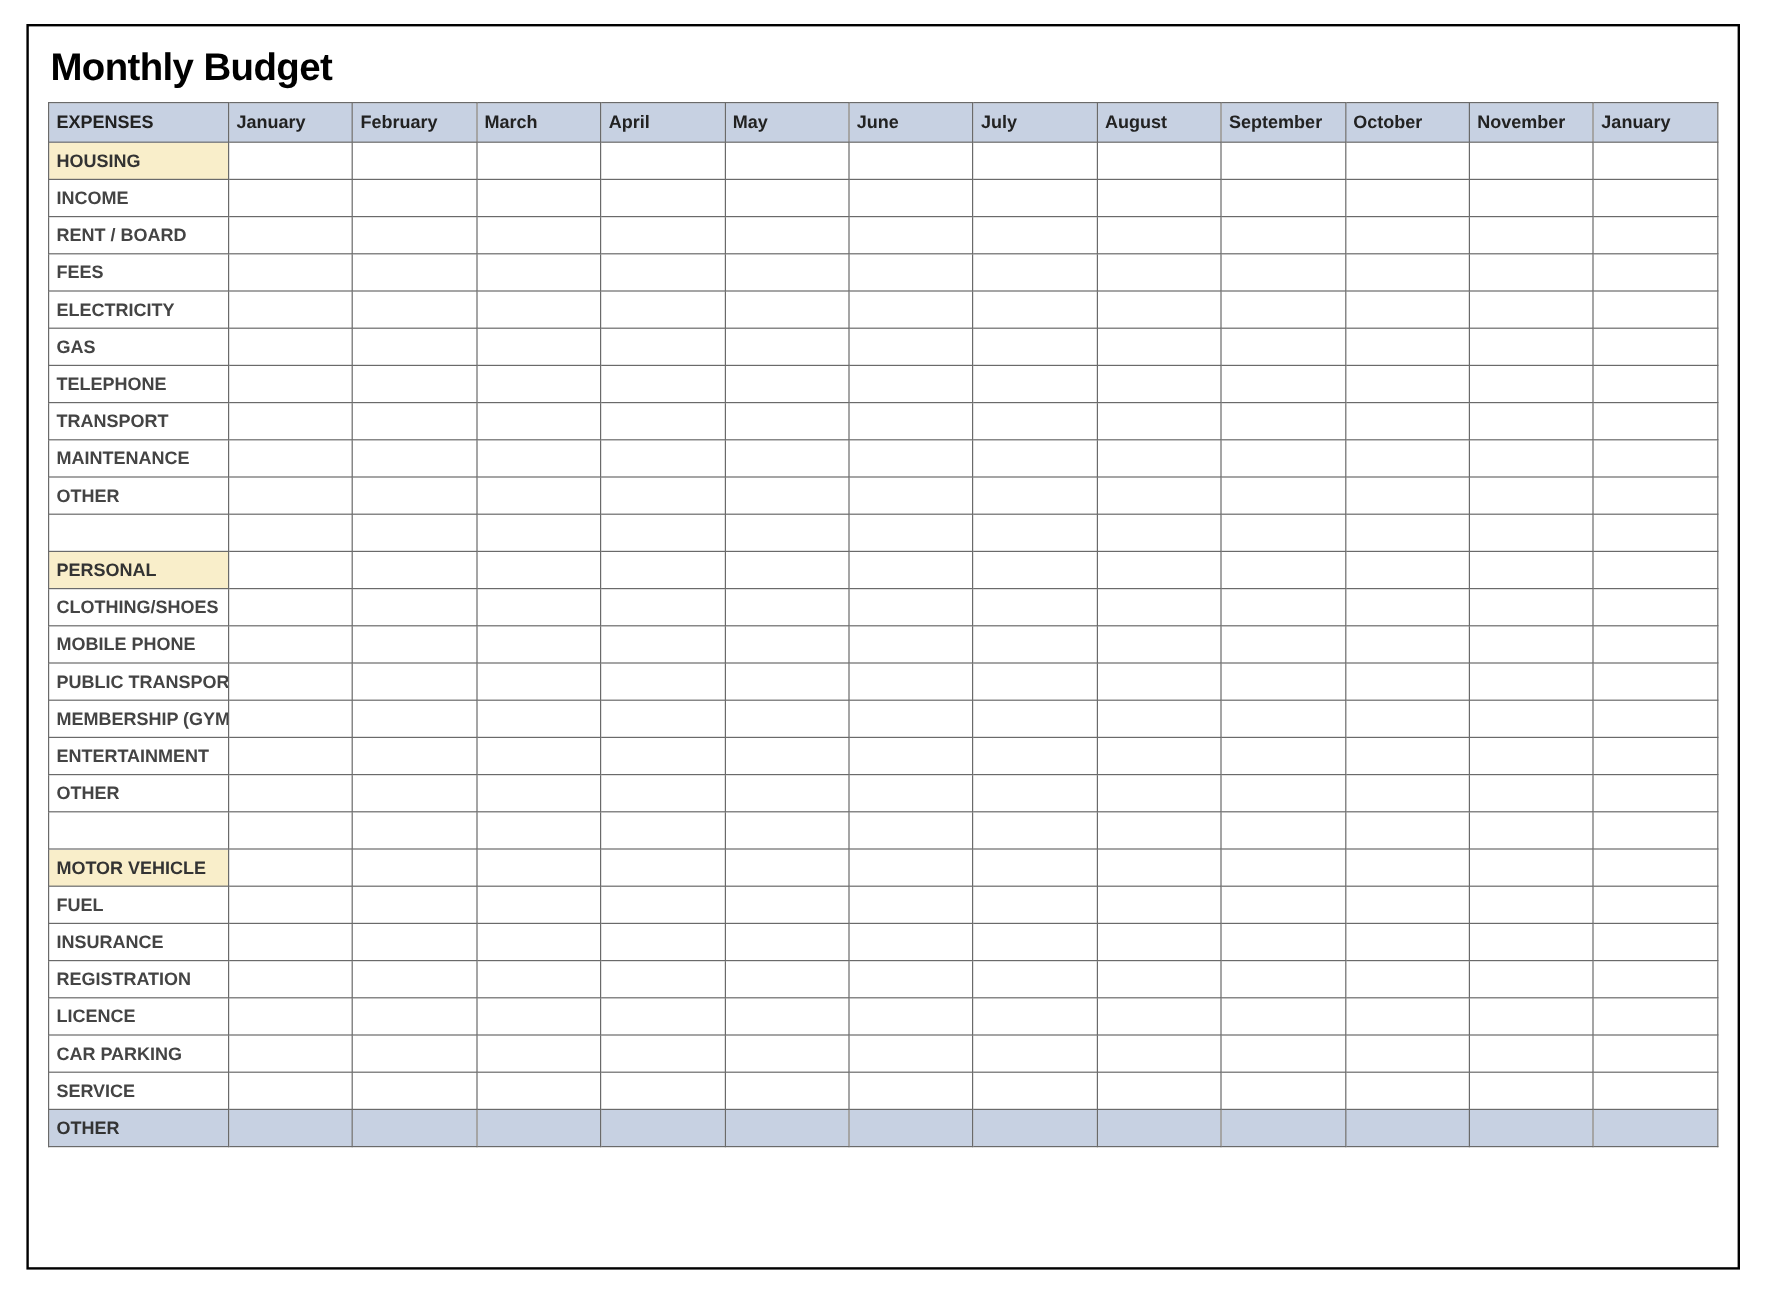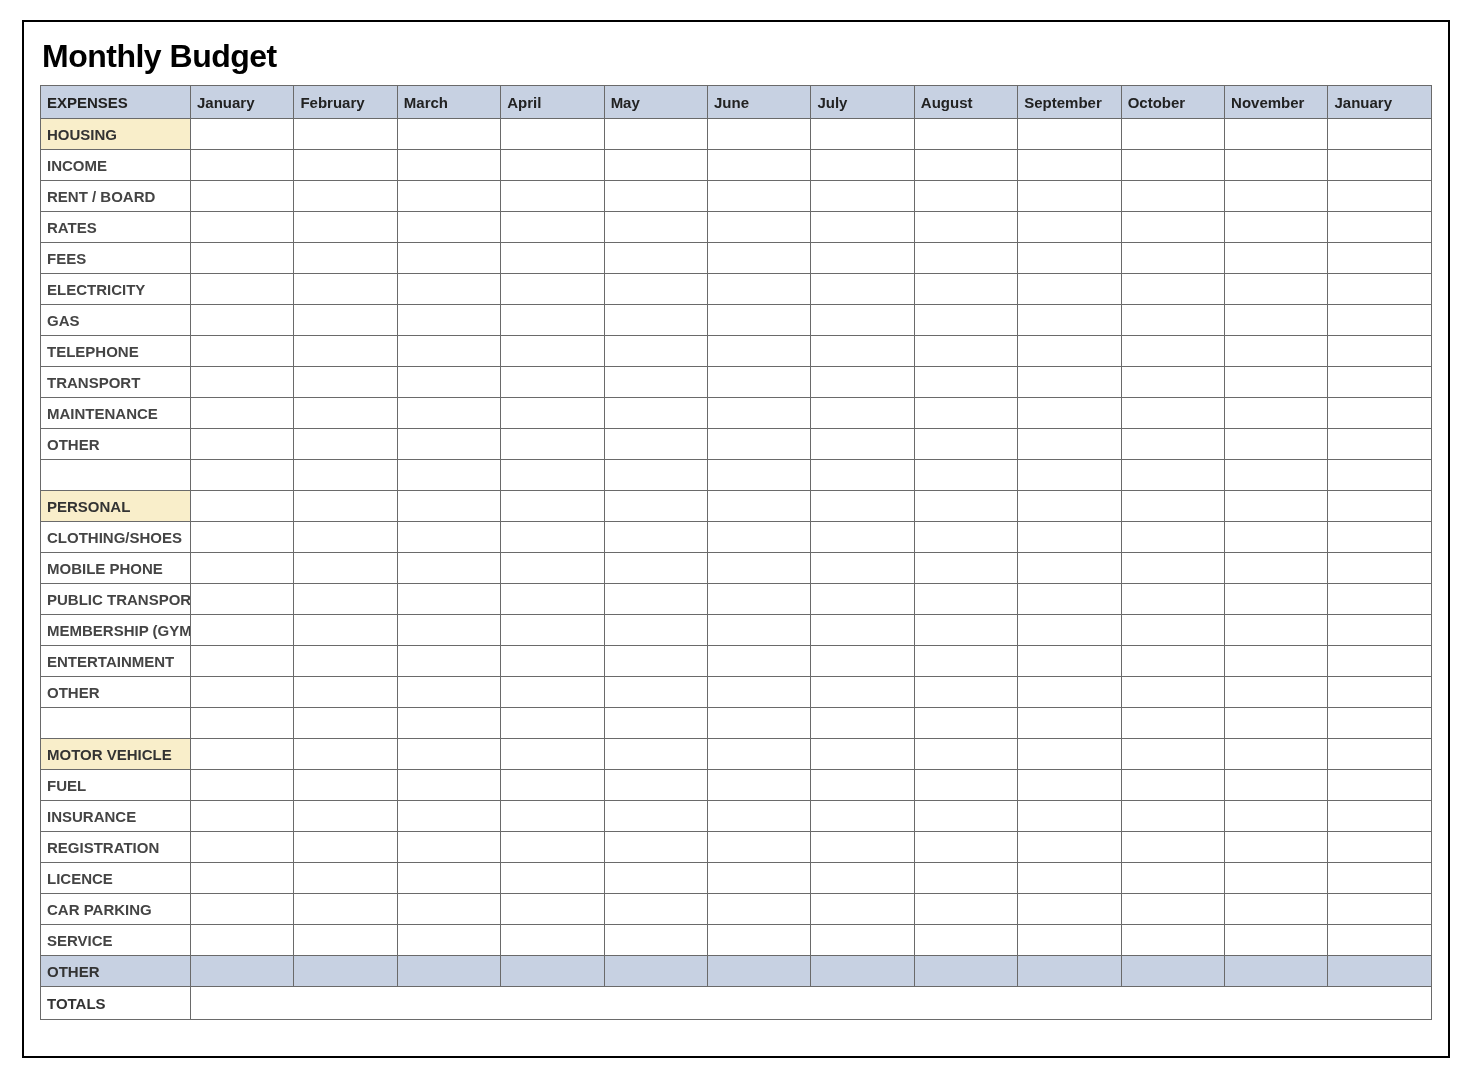--- a/index.html
+++ b/index.html
@@ -153,35 +153,20 @@
           <td></td>
           <td></td>
           <td></td>
           <td></td>
           <td></td>
           <td></td>
           <td></td>
           <td></td>
         </tr>
         <tr>
-          <td class="rowlabel item">RATES</td>
-          <td></td>
-          <td></td>
-          <td></td>
-          <td></td>
-          <td></td>
-          <td></td>
-          <td></td>
-          <td></td>
-          <td></td>
-          <td></td>
-          <td></td>
-          <td></td>
-        </tr>
-        <tr>
           <td class="rowlabel item">FEES</td>
           <td></td>
           <td></td>
           <td></td>
           <td></td>
           <td></td>
           <td></td>
           <td></td>
           <td></td>
           <td></td>
@@ -528,20 +513,16 @@
         <td></td>
         <td></td>
         <td></td>
         <td></td>
         <td></td>
         <td></td>
         <td></td>
         <td></td>
         <td></td>
         <td></td>
-      </tr>
-      <tr class="totals-row">
-        <td class="rowlabel">TOTALS</td>
-        <td class="totals-merged" colspan="12"></td>
       </tr>
     </tbody>
   </table>
 </div>
 
 </body></html>

